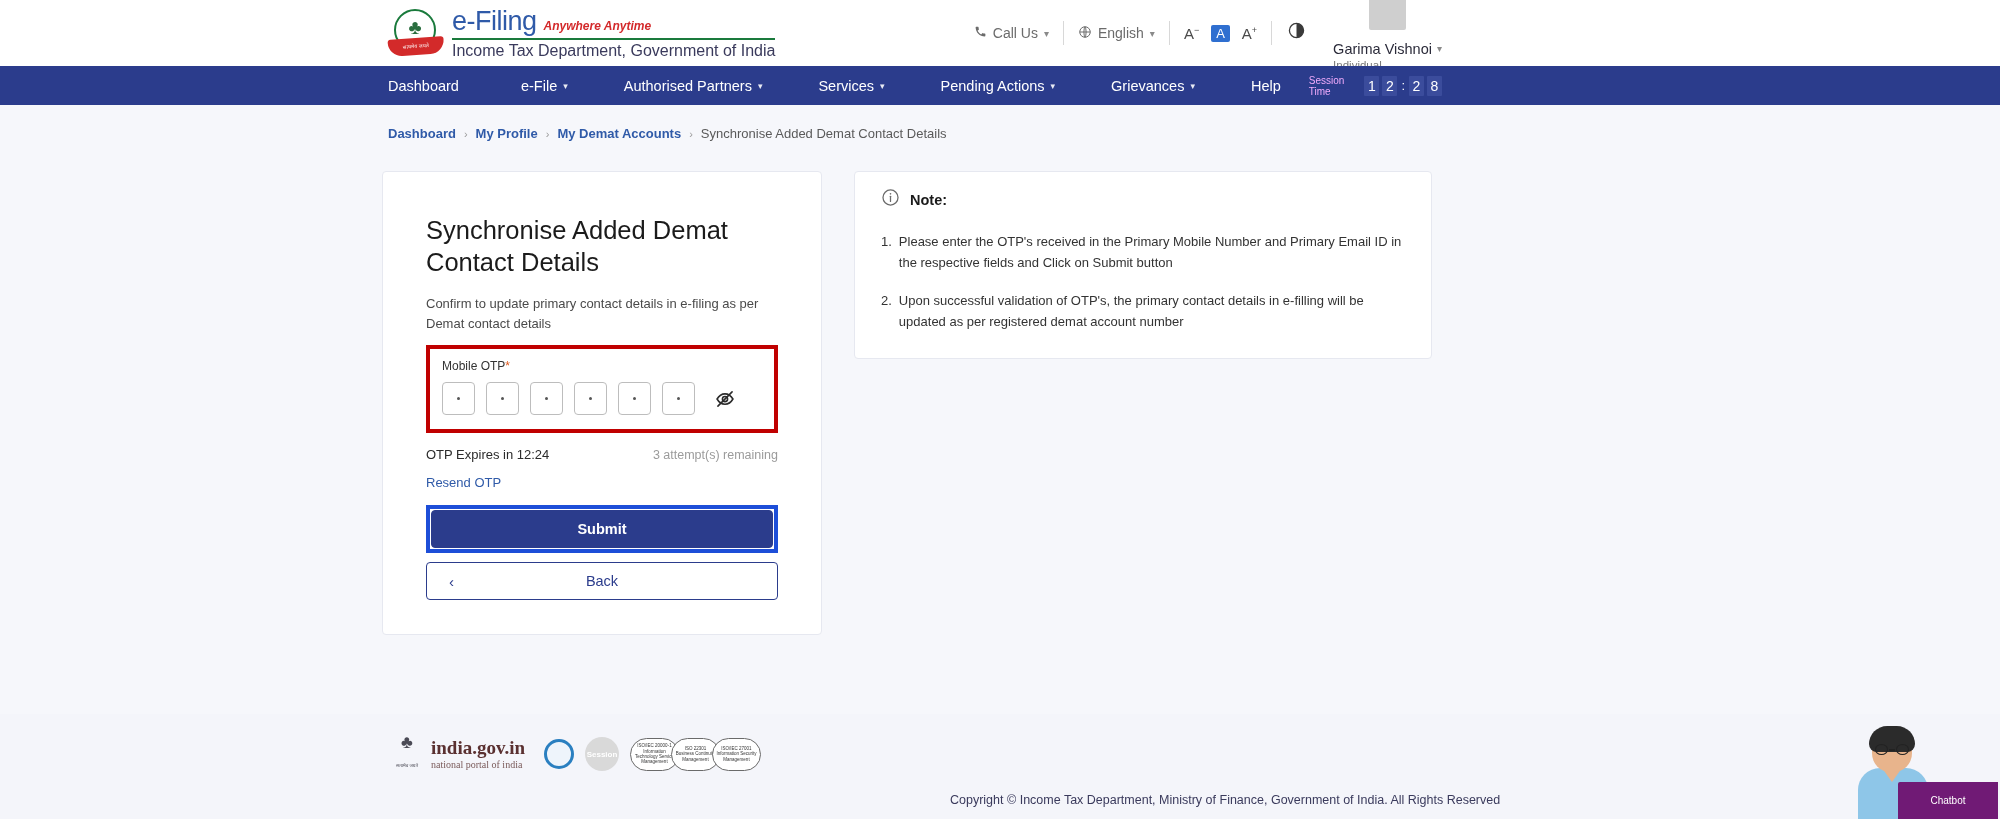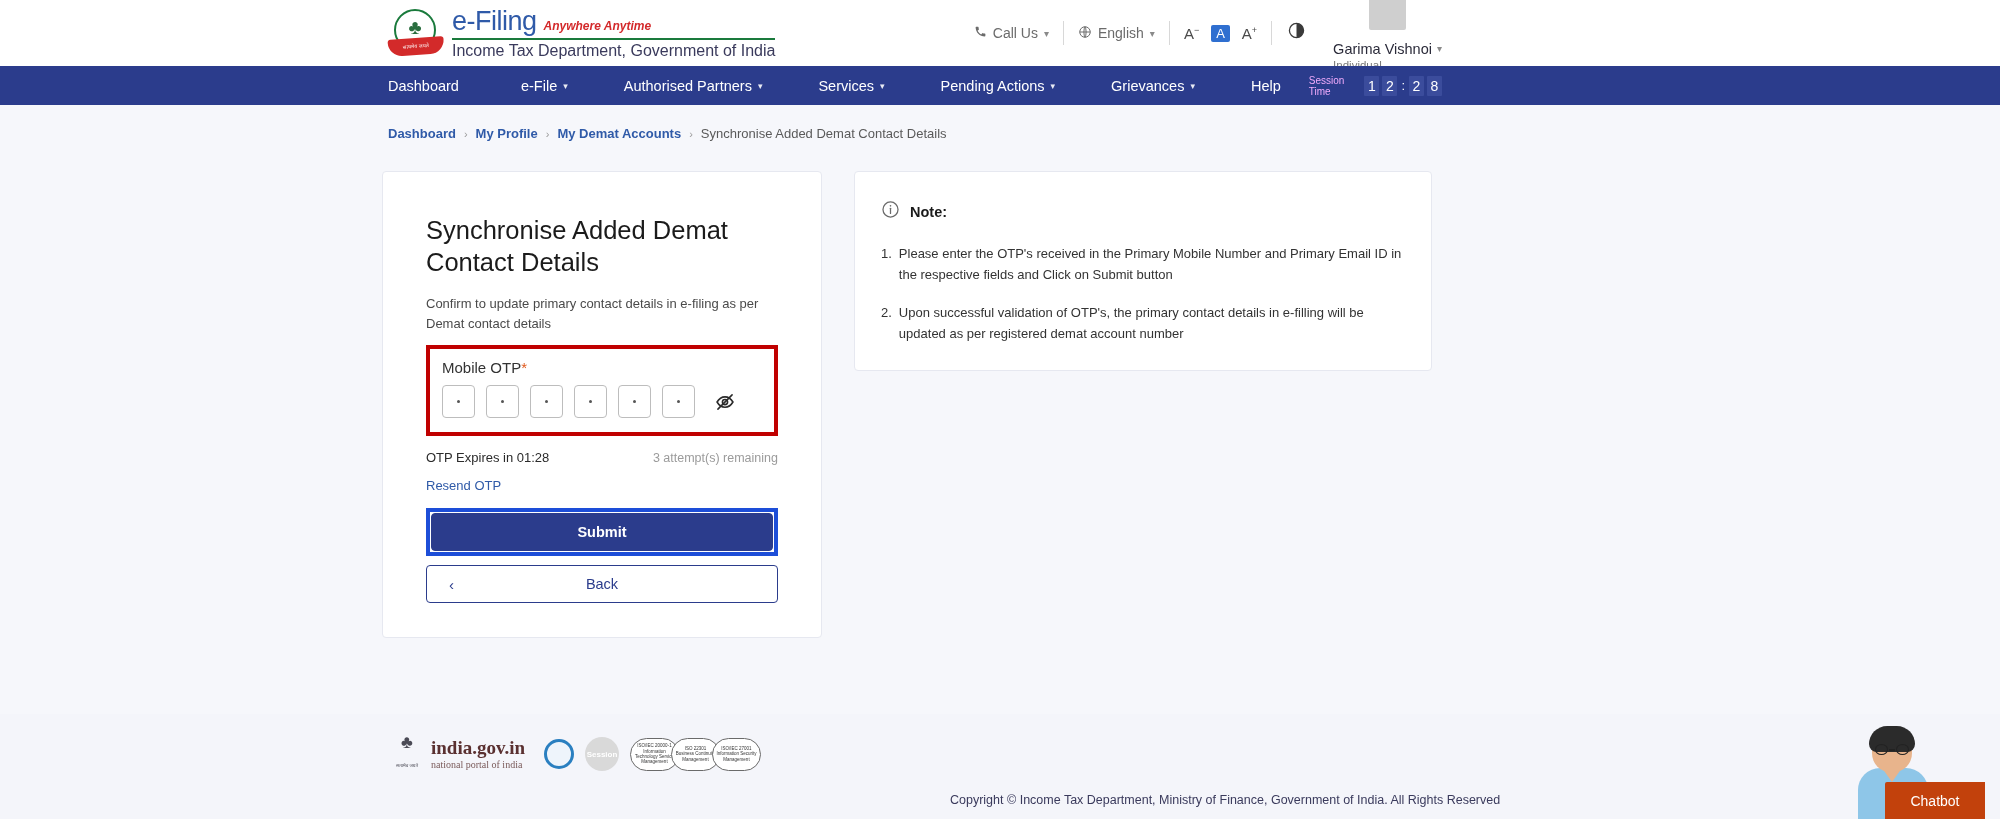--- a/index.html
+++ b/index.html
@@ -87,21 +87,21 @@
   
   .content { display: flex; margin-left: 382px; margin-top: 30px; gap: 32px; }
   .card {
     width: 440px; background: #fff; border: 1px solid #e6e8f0; border-radius: 4px;
     padding: 42px 43px 34px 43px;
   }
   .card-title { font-size: 25.5px; color: #1b1b1b; line-height: 1.26; font-weight: normal; }
   .card-sub { font-size: 13px; color: #4a4a4a; line-height: 1.5; margin-top: 16px; }
 
   .otp-highlight { border: 4px solid #c00000; margin-top: 12px; padding: 10px 12px 14px 12px; }
-  .otp-label { font-size: 15px; color: #333; margin-bottom: 9px; }
+  .otp-label { font-size: 12px; color: #333; margin-bottom: 9px; }
   .otp-label .req { color: #e05a1e; }
   .otp-row { display: flex; align-items: center; gap: 11px; }
   .otp-box {
     width: 33px; height: 33px; border: 1px solid #bdbdbd; border-radius: 4px;
     background: #fff; display: flex; align-items: center; justify-content: center;
     cursor: text;
   }
   .otp-dot { width: 3px; height: 3px; border-radius: 50%; background: #555; }
   .eye-off { margin-left: 9px; cursor: pointer; display: flex; align-items: center; }
 
@@ -119,21 +119,21 @@
   .btn-back {
     width: 100%; height: 38px; background: #fff; border: 1px solid #2b3c8c;
     border-radius: 4px; color: #2b3c8c; font-size: 14.5px; cursor: pointer;
     margin-top: 9px; position: relative; font-family: inherit;
   }
   .btn-back .bk-chevron { position: absolute; left: 22px; top: 50%; transform: translateY(-50%); font-size: 15px; }
 
   
   .note {
     width: 578px; background: #fff; border: 1px solid #e6e8f0; border-radius: 4px;
-    padding: 28px 26px 26px 26px; align-self: flex-start;
+    padding: 16px 26px 26px 26px; align-self: flex-start;
   }
   .note-head { display: flex; align-items: center; gap: 10px; }
   .note-title { font-size: 14.5px; color: #1b1b1b; font-weight: bold; }
   .note-list { list-style: none; margin-top: 21px; }
   .note-list li { display: flex; gap: 7px; font-size: 13px; color: #333; line-height: 1.58; margin-bottom: 18px; }
   .note-list li:last-child { margin-bottom: 0; }
   .note-num { flex: 0 0 auto; }
 
   
   .footer { position: absolute; left: 0; bottom: 0; width: 2000px; height: 105px; background: #f4f5fa; }
@@ -164,22 +164,22 @@
   }
   .bot-head { position:absolute; left: 14px; top: 8px; width: 40px; height: 42px; background: #e8b48c; border-radius: 50% 50% 45% 45%; }
   .bot-hair { position:absolute; left: 11px; top: 4px; width: 46px; height: 26px; background: #2b2b2b; border-radius: 23px 23px 10px 10px; }
   .bot-glasses { position:absolute; left: 16px; top: 22px; width: 36px; height: 11px; }
   .bot-glasses .lens { position:absolute; width: 13px; height: 11px; border: 1.5px solid #222; border-radius: 50%; }
   .bot-glasses .lens.l { left: 1px; } .bot-glasses .lens.r { right: 1px; }
   .bot-glasses .bridge { position:absolute; left: 15px; top: 5px; width: 6px; height: 1.5px; background: #222; }
   .bot-body { position:absolute; left: 0px; top: 46px; width: 70px; height: 53px; background: #8ec6e8; border-radius: 22px 22px 0 0; }
   .bot-collar { position:absolute; left: 24px; top: 46px; width: 20px; height: 14px; background: #e8b48c; clip-path: polygon(0 0, 100% 0, 50% 100%); }
   .chatbot-btn {
-    position: absolute; right: 15px; bottom: 0px; width: 100px; height: 37px;
-    background: #c2410c; color: #fff; font-size: 14px;
+    position: absolute; right: 2px; bottom: 0px; width: 100px; height: 37px;
+    background: #701a75; color: #fff; font-size: 10px;
     display: flex; align-items: center; justify-content: center; cursor: pointer;
     border-radius: 2px 0 0 0;
   }
 </style>
 </head>
 <body>
 
 <div class="page">
 
   <div class="topbar">
@@ -332,21 +332,21 @@
             <svg width="20" height="20" viewBox="0 0 24 24" fill="none" stroke="#2b2b2b" stroke-width="1.9" stroke-linecap="round">
               <path d="M2.5 12S6 5.8 12 5.8 21.5 12 21.5 12 18 18.2 12 18.2 2.5 12 2.5 12z"></path>
               <circle cx="12" cy="12" r="3.1"></circle>
               <path d="M3.5 20.5L20.5 3.5"></path>
             </svg>
           </span>
         </div>
       </div>
 
       <div class="otp-meta">
-        <span class="otp-expires">OTP Expires in 01:28</span>
+        <span class="otp-expires">OTP Expires in 12:24</span>
         <span class="otp-attempts">3 attempt(s) remaining</span>
       </div>
 
       <span class="resend">Resend OTP</span>
 
       <div class="submit-highlight">
         <button class="btn-submit">Submit</button>
       </div>
 
       <button class="btn-back">

